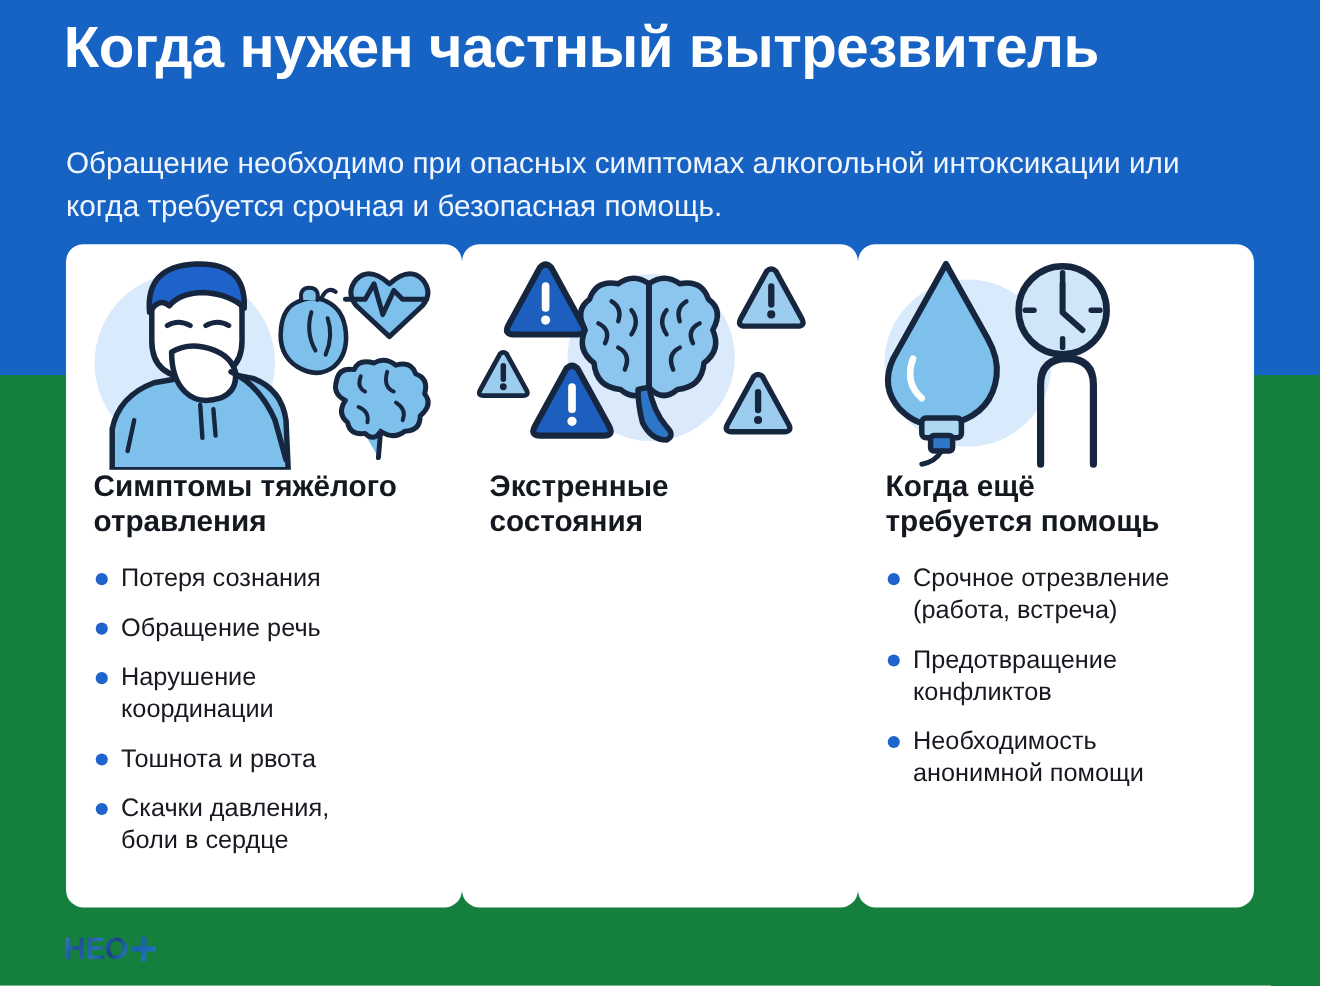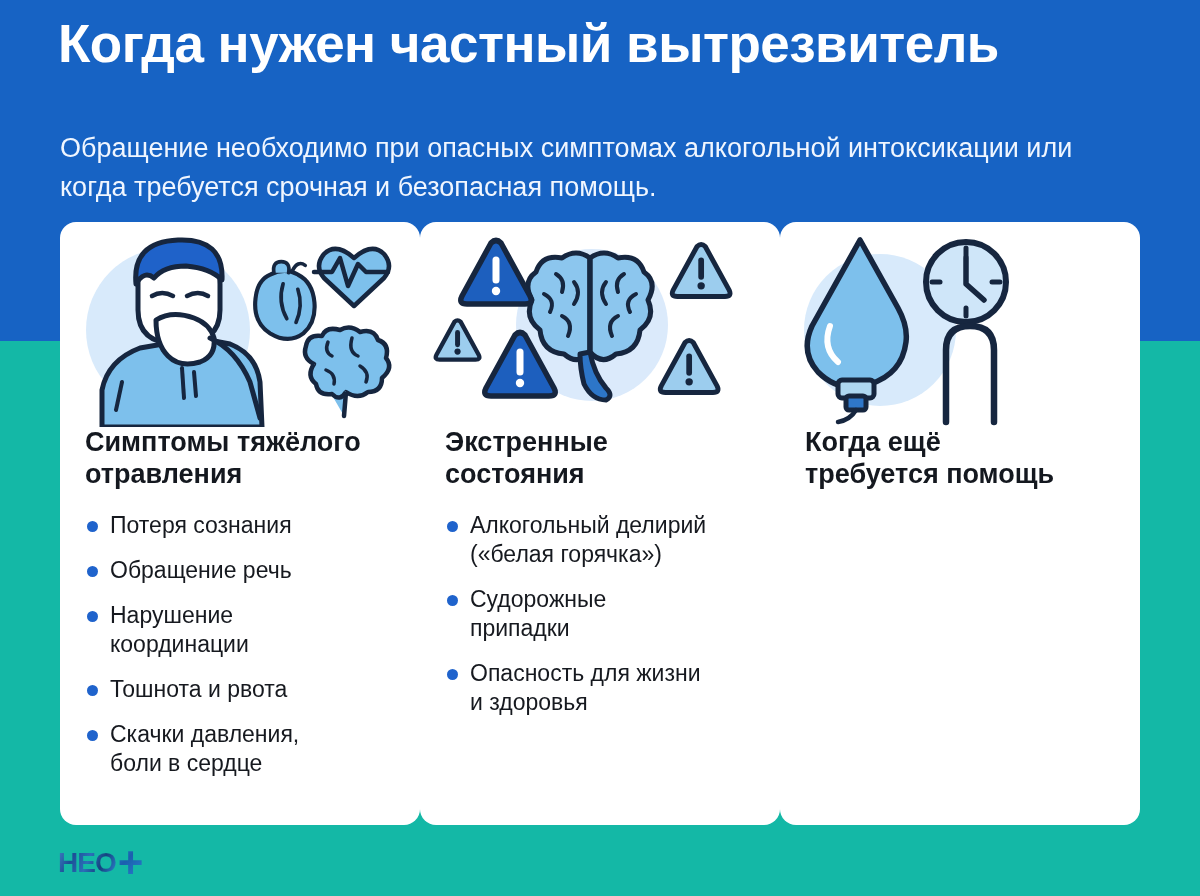--- a/index.html
+++ b/index.html
@@ -4,21 +4,21 @@
 <style>
   * { box-sizing: border-box; margin: 0; padding: 0; }
   html, body {
     width: 1200px; height: 896px;
     font-family: "Liberation Sans", sans-serif;
     overflow: hidden;
   }
   #root {
     position: relative;
     width: 1200px; height: 896px;
-    background: #14b8a6;
+    background: #15803d;
   }
   
   .header {
     position: absolute;
     left: 0; top: 0;
     width: 1200px; height: 341px;
     background: #1763c4;
   }
   .title {
     position: absolute;
@@ -245,28 +245,20 @@
           <g transform="translate(238,118) scale(0.82)">
             <path d="M33 3 Q38 -2 43 3 L72 56 Q76 64 67 64 L9 64 Q0 64 4 56 Z" fill="#9ccdee" stroke="#16263f" stroke-width="6" stroke-linejoin="round"></path>
             <path d="M38 20 L38 40" stroke="#16263f" stroke-width="7" stroke-linecap="round"></path>
             <circle cx="38" cy="51" r="4.5" fill="#16263f"></circle>
           </g>
         </svg>
       </div>
       <div class="card-body">
         <div class="card-heading">Экстренные
 состояния</div>
-        <ul class="bullets">
-          <li>Алкогольный делирий
-(«белая горячка»)</li>
-          <li>Судорожные
-припадки</li>
-          <li>Опасность для жизни
-и здоровья</li>
-        </ul>
       </div>
     </div>
 
     <div class="card">
       <div class="illo">
         <svg width="340" height="205" viewBox="0 0 340 205" xmlns="http://www.w3.org/2000/svg">
           <circle cx="100" cy="108" r="76" fill="#d8eafb"></circle>
 
           <g>
             <path d="M80 18 L32 104 Q20 130 38 150 Q60 172 90 162 Q122 152 126 120 Q128 104 118 86 Z" fill="#7dc0ec" stroke="#16263f" stroke-width="5.5" stroke-linejoin="round"></path>
@@ -287,20 +279,28 @@
           </g>
 
           <g>
             <path d="M166 200 L166 128 Q166 104 190 104 Q214 104 214 128 L214 200" fill="none" stroke="#16263f" stroke-width="6.5" stroke-linecap="round"></path>
           </g>
         </svg>
       </div>
       <div class="card-body">
         <div class="card-heading">Когда ещё
 требуется помощь</div>
+        <ul class="bullets">
+          <li>Срочное отрезвление
+(работа, встреча)</li>
+          <li>Предотвращение
+конфликтов</li>
+          <li>Необходимость
+анонимной помощи</li>
+        </ul>
       </div>
     </div>
 
   </div>
 
   <div class="logo">
     <span class="logo-text">НЕО</span>
     <span class="logo-plus">+</span>
   </div>
 

